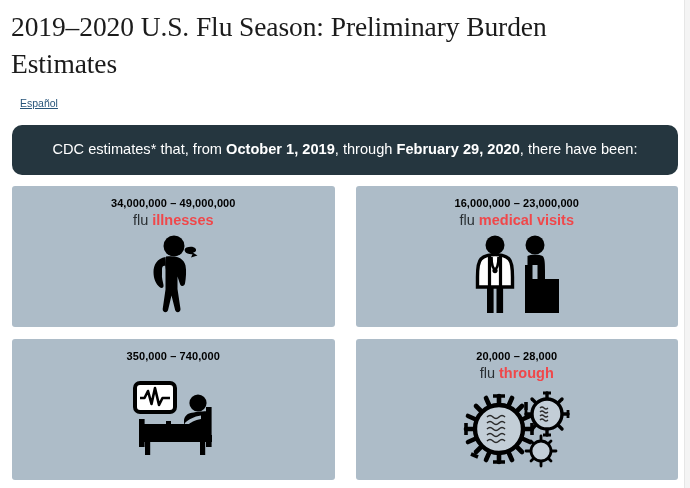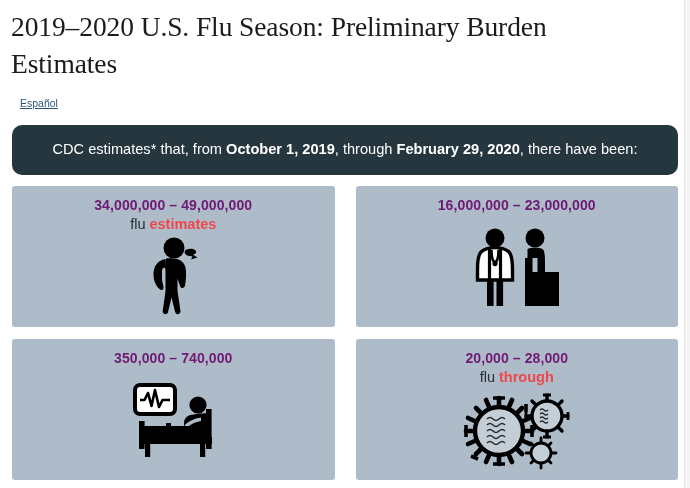--- a/index.html
+++ b/index.html
@@ -74,23 +74,23 @@
     background: #adbcc8;
     border-radius: 3px;
     position: relative;
     overflow: hidden;
     display: flex;
     flex-direction: column;
     align-items: center;
     padding-top: 11px;
   }
   .card-range {
-    font-size: 14px;
+    font-size: 11px;
     font-weight: 700;
-    color: #701a75;
+    color: #000000;
     letter-spacing: 0.1px;
     white-space: nowrap;
   }
   .card-label {
     font-size: 14.5px;
     font-weight: 400;
     color: #2a2f33;
     margin-top: 3px;
     white-space: nowrap;
   }
@@ -120,35 +120,36 @@
   </div>
 
   <div class="banner">
     <span>CDC estimates* that, from </span><b>October 1, 2019</b><span>, through </span><b>February 29, 2020</b><span>, there have been:</span>
   </div>
 
   <div class="grid">
 
     <div class="card">
       <div class="card-range">34,000,000 – 49,000,000</div>
-      <div class="card-label"><span>flu </span><span class="hl">estimates</span></div>
+      <div class="card-label"><span>flu </span><span class="hl">illnesses</span></div>
       <div class="icon-box">
         <svg width="66" height="80" viewBox="0 0 66 80">
           <g fill="#000000">
             <circle cx="34" cy="11" r="10.5"></circle>
             <path d="M25.5 22 C17 23.5 13.5 30 13.5 37 C13.5 44 16 49 19.5 52 C21.5 53.7 24 53 23.5 50 C23 47 21.5 43 22 38.5 L22 34 C22 31 24 30 25.5 31 Z"></path>
             <path d="M26 21.5 C36 20 44 23 45.5 30.5 C46.6 36 46 43 45 48.5 C44.5 51.5 41 52 40 49 L37.5 41.5 L37.5 54 L40.5 74 C40.9 77.4 36.3 78.6 35.2 75.3 L31.5 60.5 L28 75.3 C26.9 78.6 22.3 77.4 22.7 74 L25.5 54.5 L25.5 35 C25 30 25 25 26 21.5 Z"></path>
             <path d="M46.5 12.5 C50 11 54 11.5 55.5 13.5 C57 15.5 55.5 17.5 53 17.8 L57.5 20.5 L51 22.5 L52.5 19.2 C49.5 19.5 46 18.5 45 16.5 C44.2 14.9 44.8 13.2 46.5 12.5 Z"></path>
           </g>
         </svg>
       </div>
     </div>
 
     <div class="card">
       <div class="card-range">16,000,000 – 23,000,000</div>
+      <div class="card-label"><span>flu </span><span class="hl">medical visits</span></div>
       <div class="icon-box">
         <svg width="100" height="80" viewBox="0 0 100 80">
           <g>
             <circle cx="28" cy="10" r="9.5" fill="#000"></circle>
             <path d="M14 24 C17 21 22 19.6 28 19.6 C34 19.6 39 21 42 24 C45 27 45.5 34 45.5 42 L45.5 52 L10.5 52 L10.5 42 C10.5 34 11 27 14 24 Z" fill="#ffffff" stroke="#000" stroke-width="3.4"></path>
             <path d="M22.5 21 L22.5 52 M33.5 21 L33.5 52" stroke="#000" stroke-width="3.2" fill="none"></path>
             <path d="M24.5 22 C24.5 30 26 34 28 34 C30 34 31.5 30 31.5 22" fill="none" stroke="#000" stroke-width="2.6"></path>
             <circle cx="28" cy="35.6" r="2.6" fill="#000"></circle>
             <rect x="20" y="52" width="6.6" height="26" fill="#000"></rect>
             <rect x="29.5" y="52" width="6.6" height="26" fill="#000"></rect>

